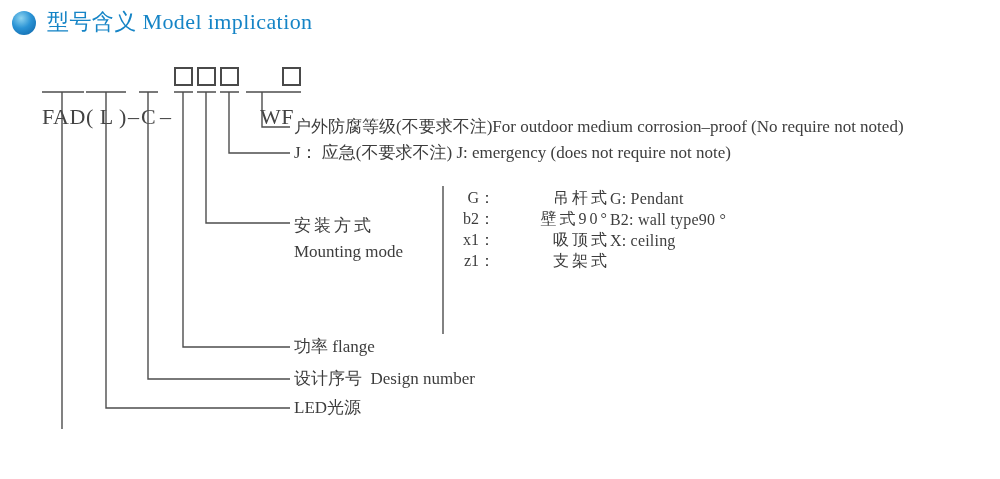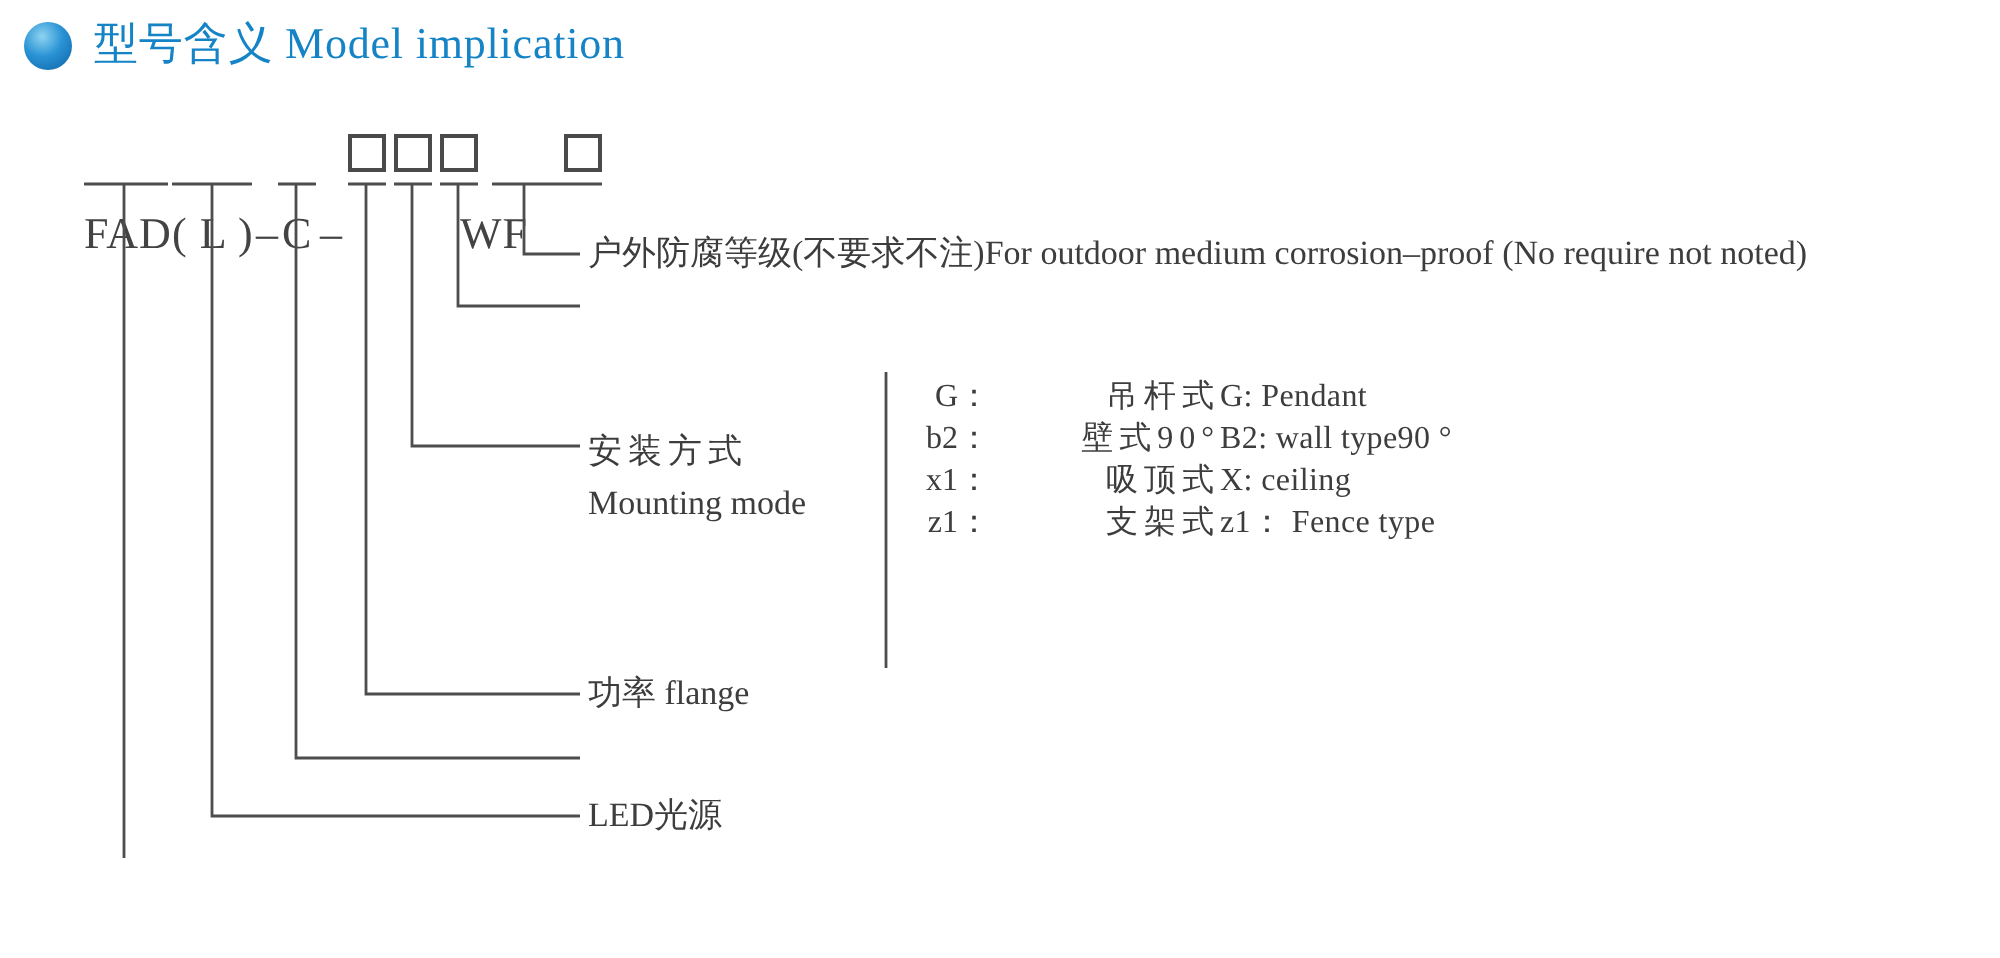--- a/index.html
+++ b/index.html
@@ -48,44 +48,46 @@
   <div class="title-text">型号含义 Model implication</div>
 
   <span class="code" style="left:42px">FAD</span>
   <span class="code" style="left:86px">( L )</span>
   <span class="code" style="left:128px">–</span>
   <span class="code" style="left:141px">C</span>
   <span class="code" style="left:160px">–</span>
   <span class="cbox" style="left:174px"></span>
   <span class="cbox" style="left:197px"></span>
   <span class="cbox" style="left:220px"></span>
-  <span class="code" style="left:230px">WF</span>
+  <span class="code" style="left:260px">WF</span>
   <span class="cbox" style="left:282px"></span>
 
   <svg class="wires" width="1000" height="479" viewBox="0 0 1000 479">
     <g fill="none" stroke="#4d4d4d" stroke-width="1.4">
 
       <path d="M42 92H84M86 92H126M139 92H158M174 92H193M197 92H216M220 92H239M246 92H301"></path>
 
       <path d="M62 92V441H290"></path>
       <path d="M106 92V408H290"></path>
       <path d="M148 92V379H290"></path>
       <path d="M183 92V347H290"></path>
       <path d="M206 92V223H290"></path>
       <path d="M229 92V153H290"></path>
       <path d="M262 92V127H290"></path>
 
       <path d="M443 186V334"></path>
     </g>
   </svg>
 
   <div class="callout" style="top:117px">户外防腐等级(不要求不注)For outdoor medium corrosion–proof (No require not noted)</div>
+  <div class="callout" style="top:143px">J： 应急(不要求不注) J: emergency (does not require not note)</div>
   <div class="callout zh-spaced" style="top:216px">安装方式</div>
   <div class="callout" style="top:242px">Mounting mode</div>
   <div class="callout" style="top:337px">功率 flange</div>
+  <div class="callout" style="top:369px">设计序号  Design number</div>
   <div class="callout" style="top:398px">LED光源</div>
   <div class="callout" style="top:431px">防水防尘防腐灯</div>
 
   <div class="options">
     <div class="opt-row">
       <span class="opt-code">G：</span>
       <span class="opt-zh">吊杆式</span>
       <span class="opt-en">G: Pendant</span>
     </div>
     <div class="opt-row">
@@ -94,17 +96,16 @@
       <span class="opt-en">B2: wall type90 °</span>
     </div>
     <div class="opt-row">
       <span class="opt-code">x1：</span>
       <span class="opt-zh">吸顶式</span>
       <span class="opt-en">X: ceiling</span>
     </div>
     <div class="opt-row">
       <span class="opt-code">z1：</span>
       <span class="opt-zh">支架式</span>
-      <span class="opt-en">z1： Fence type</span>
     </div>
   </div>
 
 </div>
 
 </body></html>

